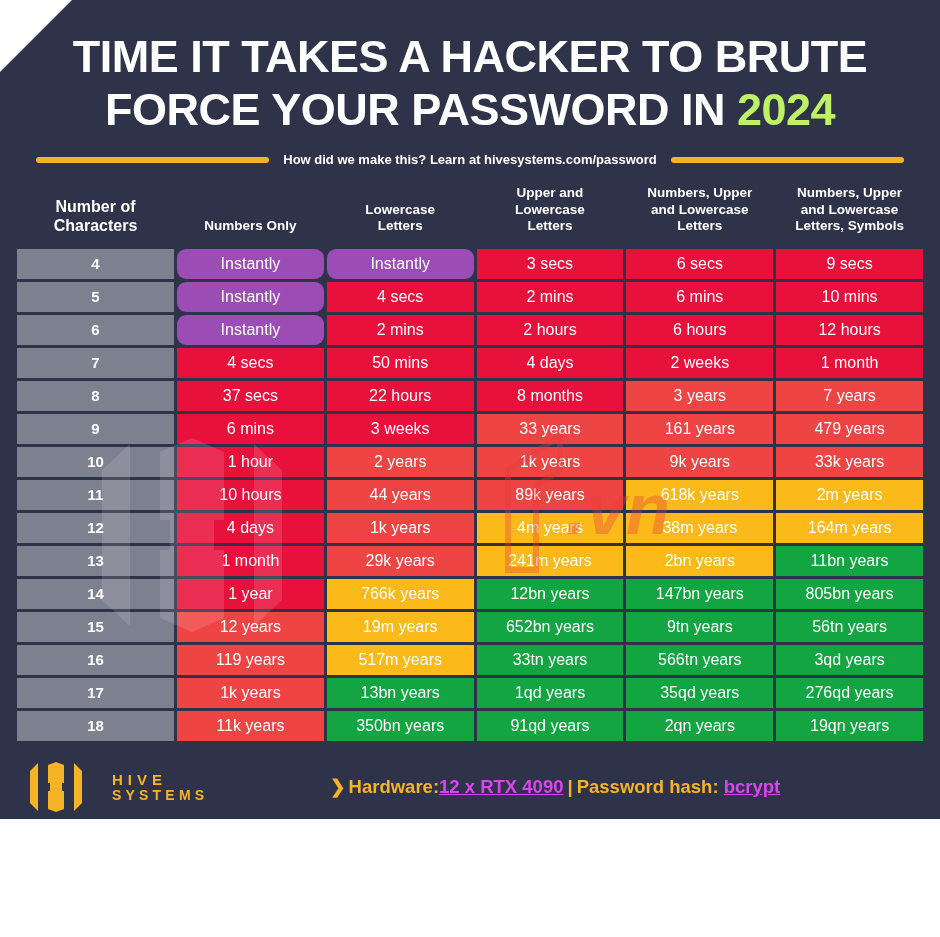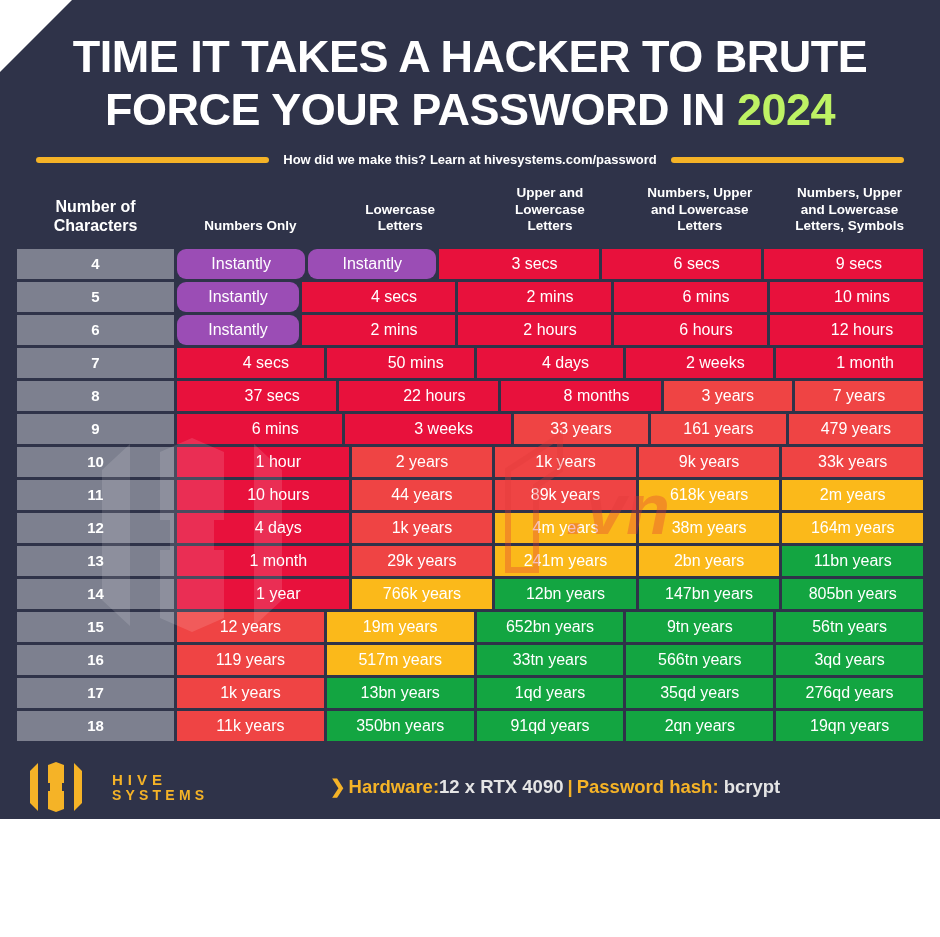--- a/index.html
+++ b/index.html
@@ -95,21 +95,21 @@
     overflow:hidden;
     white-space:nowrap;
   }
   .cell.num{
     background:#7d808f;
     font-weight:bold;
     font-size:15px;
     color:#ffffff;
   }
   .c-purple{background:#9b4db5;border-radius:9px;}
-  .c-red{background:#e8113c;padding-left:31px;}
+  .c-red{background:#e8113c;}
   .c-orange{background:#ef4444;}
   .c-yellow{background:#fbb91a;}
   .c-green{background:#13a541;}
 
   
   .footer{
     position:relative;
     flex:1 1 auto;
     display:flex;align-items:center;
     padding:0 12px;
@@ -128,21 +128,21 @@
   .footnote{
     flex:1 1 auto;
     text-align:center;
     color:#f5b327;
     font-weight:bold;
     font-size:18.5px;
     white-space:nowrap;
     padding-right:10px;
   }
   .footnote .chev{margin-right:3px;}
-  .footnote .hash{color:#e5e5e5;}
+  .footnote .hash{color:#d946ef;text-decoration:underline;}
   .footnote .sep{color:#f5b327;margin:0 4px;}
 
   
   .wm-hive{
     position:absolute;
     left:96px;top:420px;
     width:300px;height:230px;
     opacity:0.12;
     pointer-events:none;
   }

